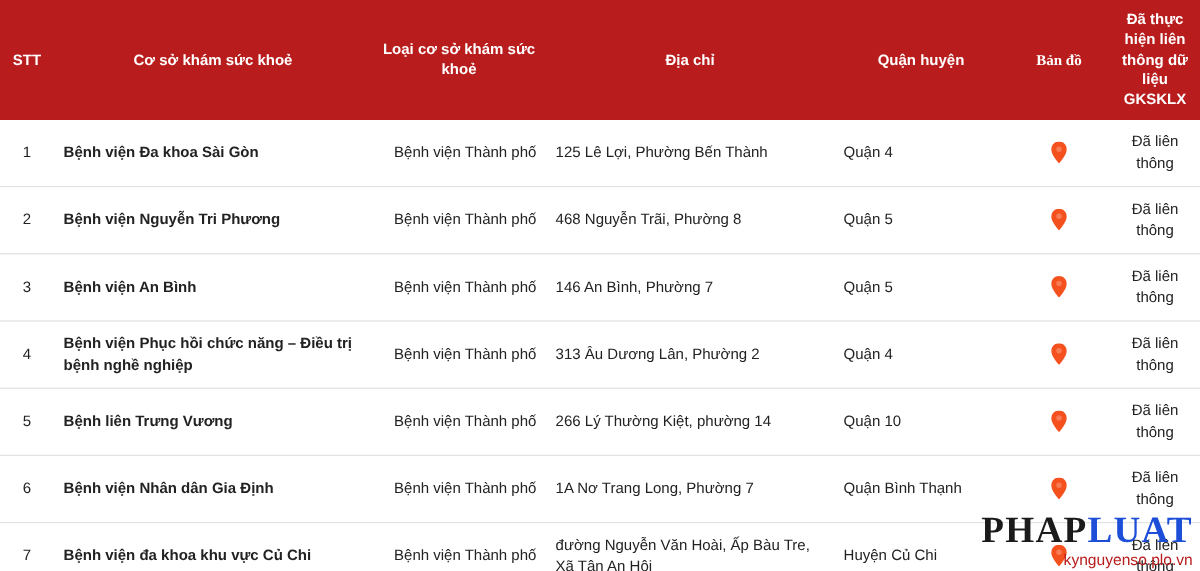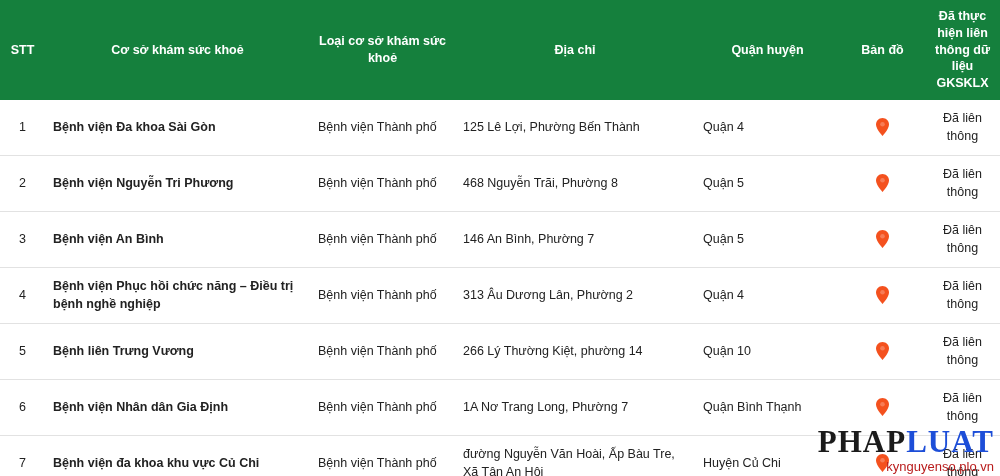--- a/index.html
+++ b/index.html
@@ -17,50 +17,50 @@
     width: 1000px;
     height: 476px;
     background: #ffffff;
   }
   table.health-table {
     width: 1000px;
     border-collapse: collapse;
     table-layout: fixed;
   }
   table.health-table thead th {
-    background: #15803d;
+    background: #b91c1c;
     color: #ffffff;
     font-size: 12.5px;
     font-weight: bold;
     text-align: center;
     vertical-align: middle;
     padding: 6px 6px;
     line-height: 1.35;
     border: none;
     height: 100px;
   }
   table.health-table thead th.col-stt { width: 45px; }
   table.health-table thead th.col-name { width: 265px; }
   table.health-table thead th.col-type { width: 145px; }
   table.health-table thead th.col-addr { width: 240px; }
   table.health-table thead th.col-district { width: 145px; }
-  table.health-table thead th.col-map { width: 85px; }
+  table.health-table thead th.col-map { width: 85px; font-family: Liberation Serif, serif; }
   table.health-table thead th.col-link { width: 75px; }
 
   table.health-table tbody td {
     font-size: 12.5px;
     color: #222222;
     padding: 10px 8px;
     vertical-align: middle;
     border-bottom: 1px solid #e2e2e2;
     line-height: 1.4;
   }
   td.c-stt { text-align: center; color: #333; }
   td.c-name { font-weight: bold; padding-left: 14px; margin-left: 48px; }
-  td.c-type { text-align: left; }
+  td.c-type { text-align: right; }
   td.c-addr { }
   td.c-district { }
   td.c-map { text-align: center; }
   td.c-link {
     text-align: center;
     color: #17a54a;
     font-size: 11.5px;
     line-height: 1.35;
   }
   .pin {

